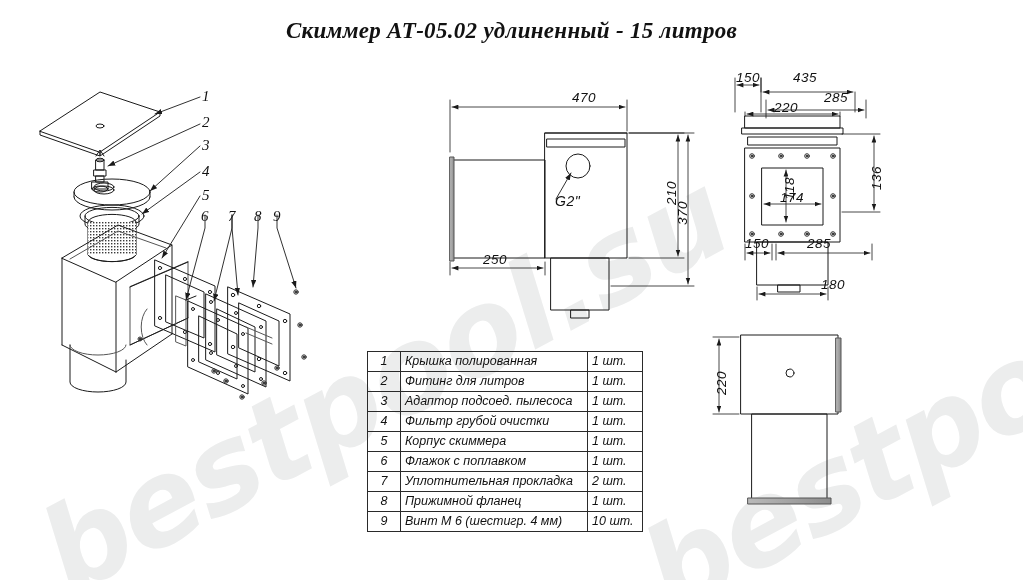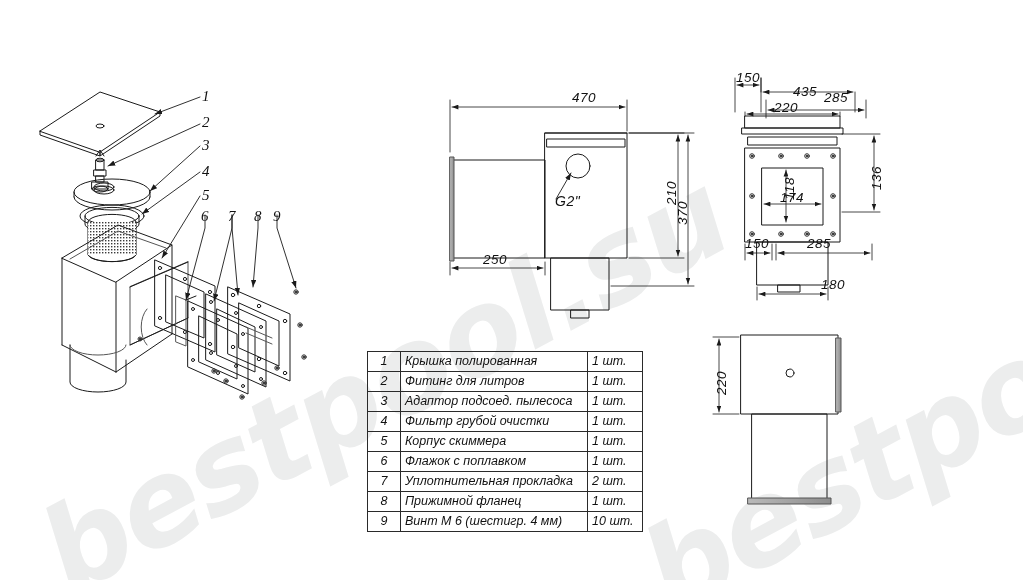--- a/index.html
+++ b/index.html
@@ -60,20 +60,21 @@
   #parts td.qty{width:46px;}
 </style>
 </head>
 <body>
 
 <div id="sheet">
 
   <div class="wm" id="wm1">bestpool.su</div>
   <div class="wm" id="wm2">bestpool.su</div>
 
+  <div id="title">Скиммер АТ-05.02 удлиненный - 15 литров</div>
 
   <svg class="layer" viewBox="0 0 1023 580">
     <defs>
       <marker id="ar" markerWidth="9" markerHeight="9" refX="8" refY="3" orient="auto">
         <path d="M0,0 L8,3 L0,6 z" fill="#1a1a1a"></path>
       </marker>
       <marker id="arS" markerWidth="9" markerHeight="9" refX="0" refY="3" orient="auto">
         <path d="M8,0 L0,3 L8,6 z" fill="#1a1a1a"></path>
       </marker>
       <pattern id="mesh" width="3" height="3" patternUnits="userSpaceOnUse">
@@ -397,21 +398,21 @@
   <div class="callout" style="left:254px;top:208px;">8</div>
   <div class="callout" style="left:273px;top:208px;">9</div>
 
   <div class="dim" style="left:524px;top:90px;margin-left:48px;">470</div>
   <div class="dim" style="left:483px;top:252px;">250</div>
   <div class="dim v" style="left:664px;top:205px;">210</div>
   <div class="dim v" style="left:675px;top:225px;">370</div>
   <div class="dim" style="left:555px;top:193px;font-size:14px;">G2"</div>
 
   <div class="dim" style="left:736px;top:70px;">150</div>
-  <div class="dim" style="left:793px;top:84px;">435</div>
+  <div class="dim" style="left:793px;top:70px;">435</div>
   <div class="dim" style="left:824px;top:90px;">285</div>
   <div class="dim" style="left:774px;top:100px;">220</div>
   <div class="dim v" style="left:869px;top:190px;">136</div>
   <div class="dim v" style="left:782px;top:200px;">118</div>
   <div class="dim" style="left:780px;top:190px;">174</div>
   <div class="dim" style="left:745px;top:236px;">150</div>
   <div class="dim" style="left:807px;top:236px;">285</div>
   <div class="dim" style="left:821px;top:277px;text-align:center;">180</div>
 
   <div class="dim v" style="left:714px;top:395px;">220</div>

